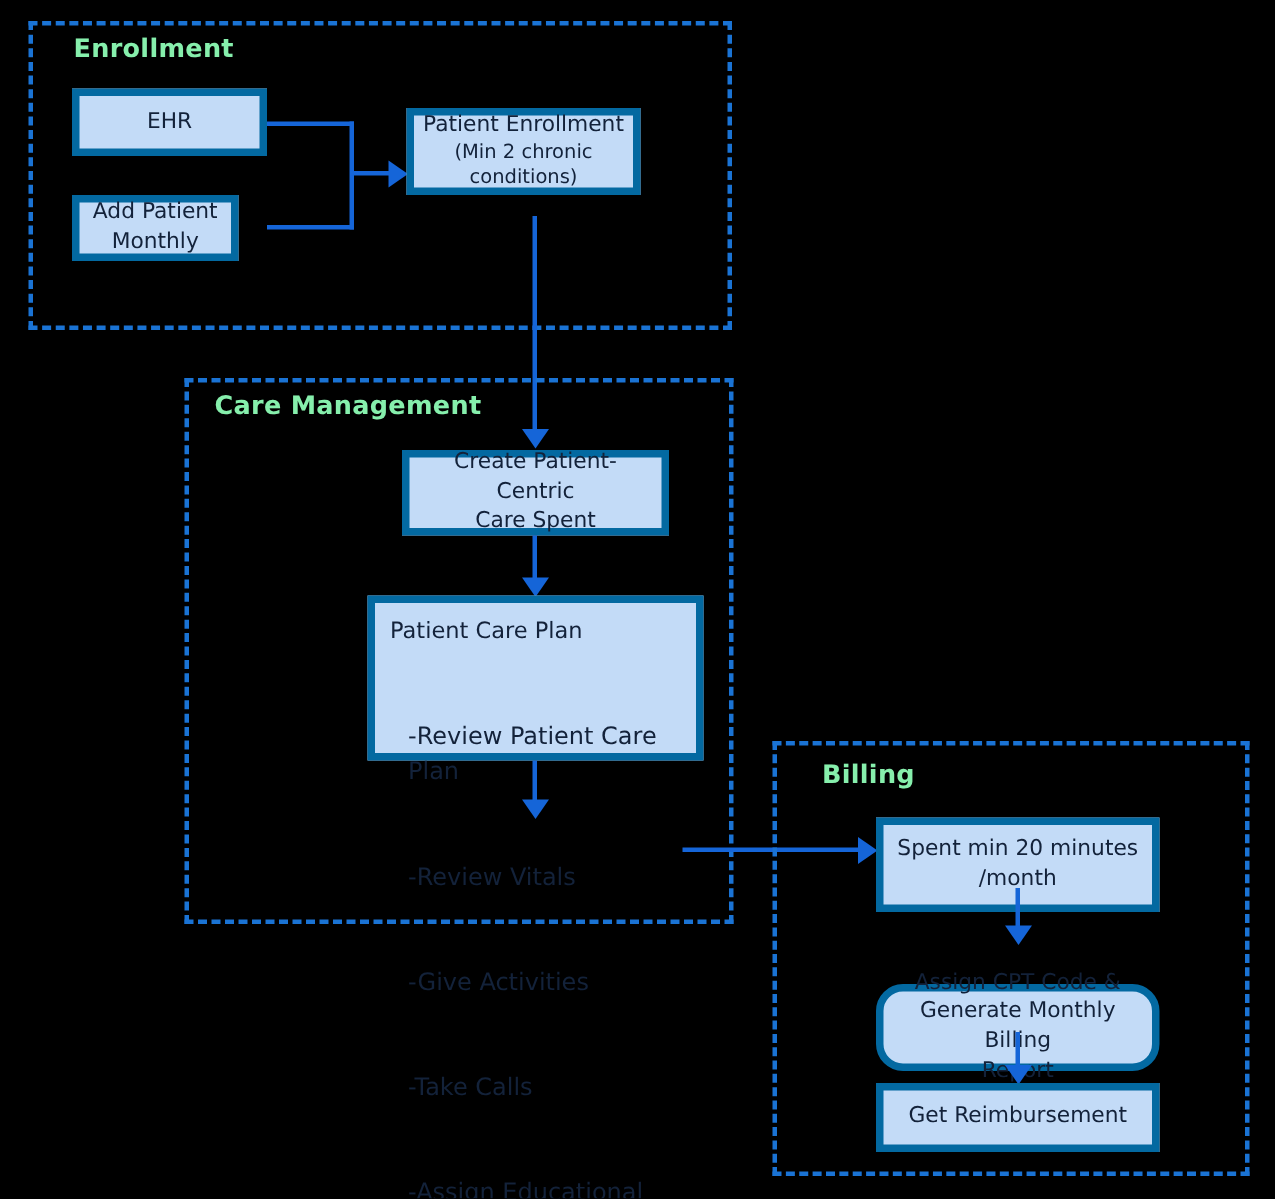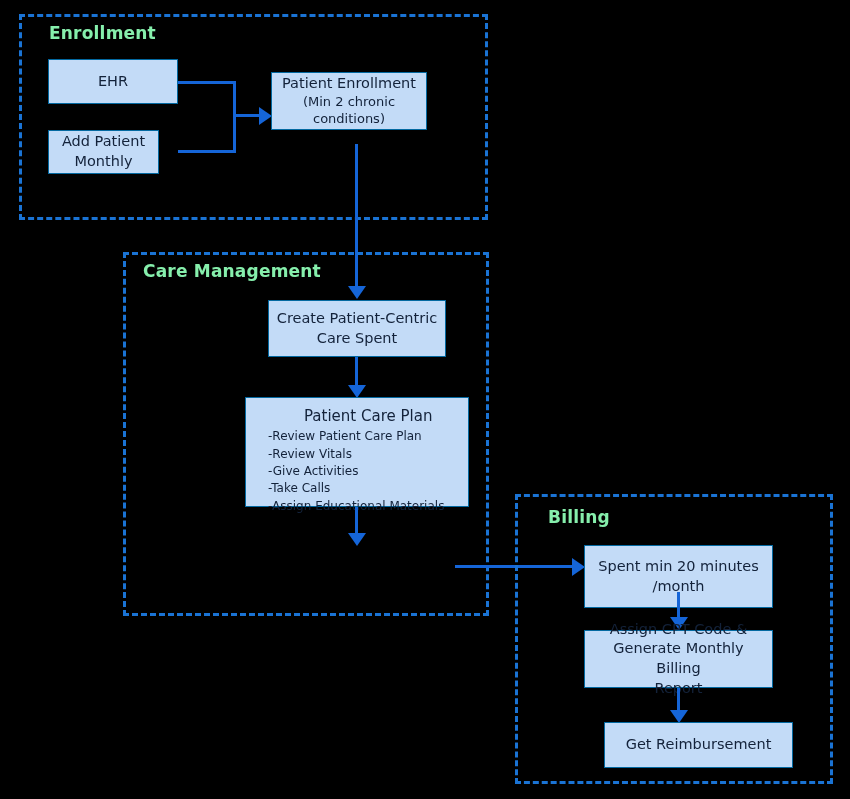--- a/index.html
+++ b/index.html
@@ -30,21 +30,21 @@
     font-size: 17px;
     letter-spacing: 0.2px;
     white-space: nowrap;
   }
 
   
   .node {
     position: absolute;
     box-sizing: border-box;
     background: #c3dbf7;
-    border: 1px solid #0369a1;
+    border: 5px solid #0369a1;
     color: #13223a;
     display: flex;
     flex-direction: column;
     align-items: center;
     justify-content: center;
     text-align: center;
     font-size: 14.5px;
     line-height: 1.35;
     padding: 2px 6px;
   }
@@ -56,26 +56,26 @@
   
   .node.listnode {
     align-items: flex-start;
     justify-content: flex-start;
     text-align: left;
     padding: 8px 10px 6px 10px;
   }
   .node.listnode .list-title {
     font-size: 15px;
     margin-bottom: 2px;
-    margin-left: 48px;
   }
   .node.listnode .list-item {
-    font-size: 12px;
+    font-size: 16px;
     line-height: 1.45;
     padding-left: 12px;
+    margin-top: 47px;
   }
 
   
   .hline, .vline {
     position: absolute;
     background: #1565d8;
   }
   .hline { height: 3px; }
   .vline { width: 3px; }
 
@@ -162,26 +162,26 @@
   <div class="group-label" style="left:548px; top:507px;">Billing</div>
 
   <div class="node" style="left:584px; top:545px; width:189px; height:63px;">
     <span>Spent min 20 minutes</span>
     <span>/month</span>
   </div>
 
   <div class="vline" style="left:677px; top:592px; height:28px;"></div>
   <div class="arrow-down" style="left:670px; top:617px;"></div>
 
-  <div class="node" style="left:584px; top:630px; width:189px; height:58px;">
+  <div class="node" style="left:584px; top:656px; width:189px; height:58px;border-radius:18px;">
     <span>Assign CPT Code &amp;</span>
     <span>Generate Monthly Billing</span>
     <span>Report</span>
   </div>
 
   <div class="vline" style="left:677px; top:688px; height:26px;"></div>
   <div class="arrow-down" style="left:670px; top:710px;"></div>
 
-  <div class="node" style="left:584px; top:722px; width:189px; height:46px;margin-left:20px;">
+  <div class="node" style="left:584px; top:722px; width:189px; height:46px;">
     <span>Get Reimbursement</span>
   </div>
 
 </div>
 
 </body></html>

